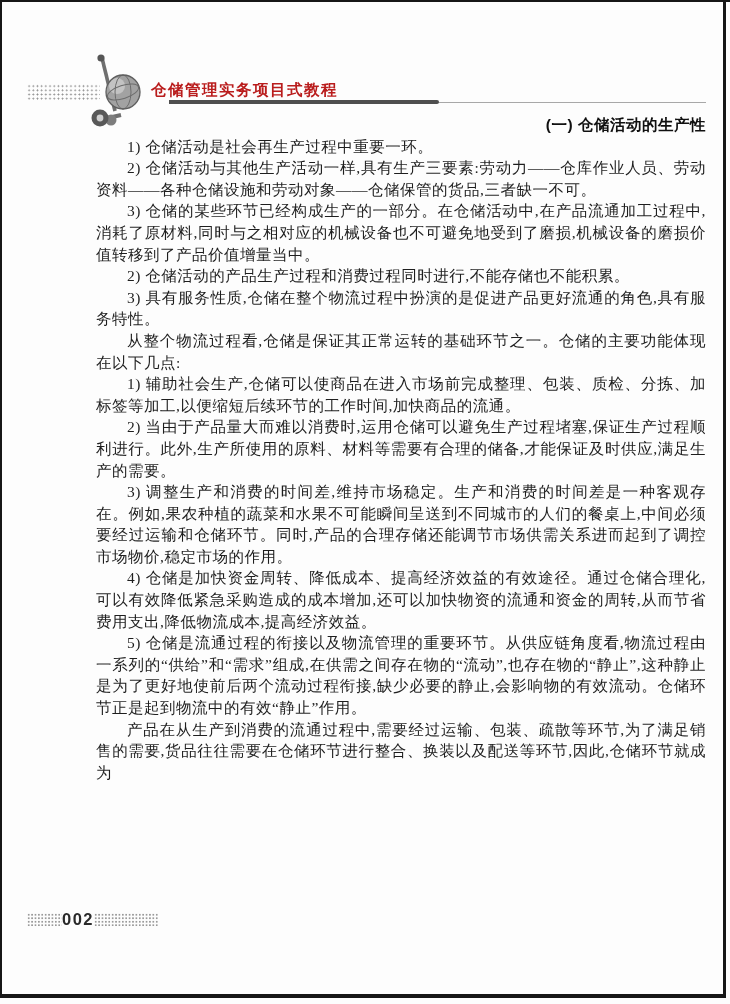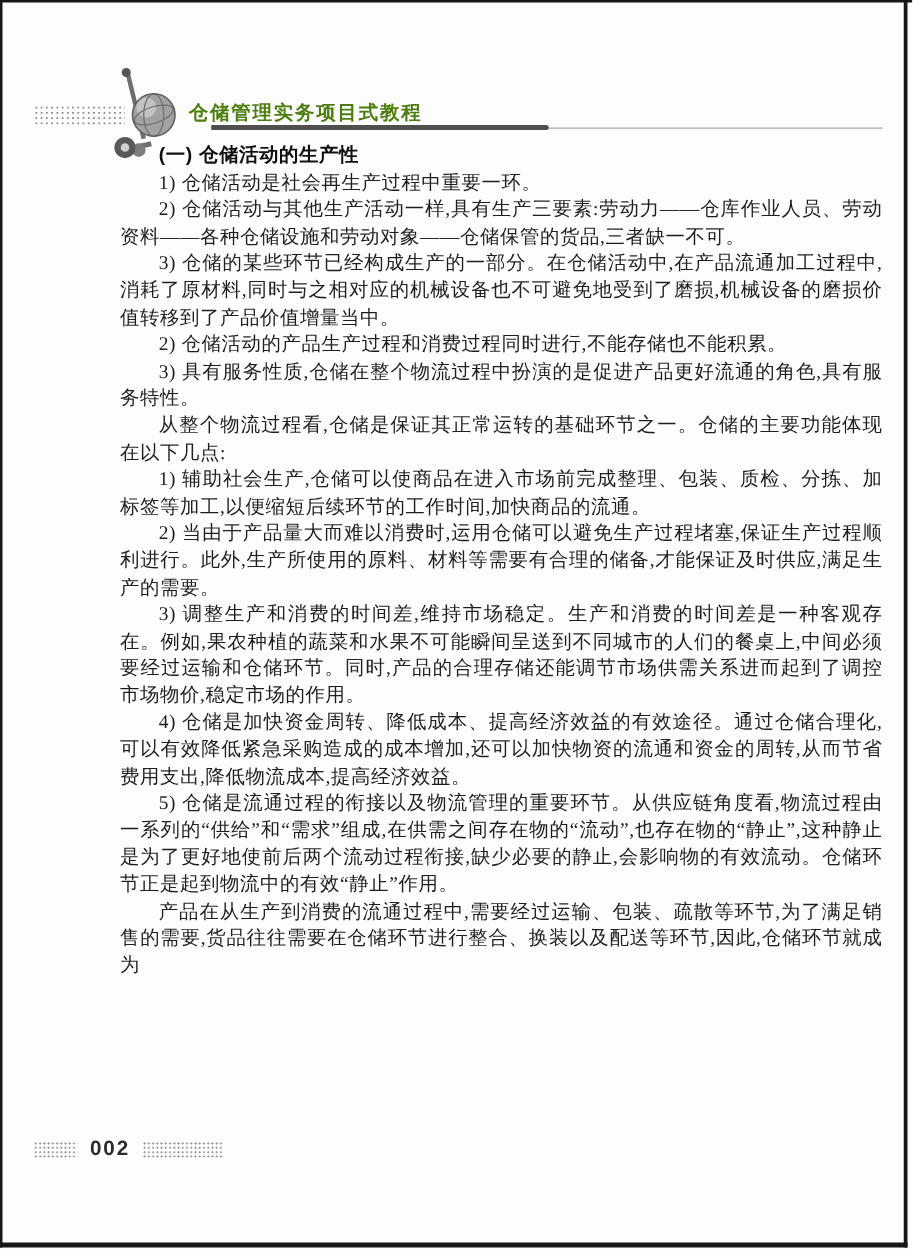--- a/index.html
+++ b/index.html
@@ -20,52 +20,52 @@
   
   .header-dots{
     position:absolute;left:27px;top:84px;width:73px;height:17px;
     background-image:radial-gradient(circle,#8c8c8c 0.8px,rgba(0,0,0,0) 0.9px);
     background-size:4.2px 4.2px;
   }
   .logo{position:absolute;left:86px;top:54px;width:62px;height:74px;}
   .header-title{
     position:absolute;left:151px;top:80px;
     font-family:"Liberation Sans","DejaVu Sans",sans-serif;
-    font-weight:bold;font-size:15.5px;letter-spacing:1.5px;color:#4d7c0f;
+    font-weight:bold;font-size:15.5px;letter-spacing:1.5px;color:#b91c1c;
     white-space:nowrap;
   }
   .title-rule{position:absolute;left:169px;right:24px;top:98px;height:6px;}
   .rule-thin{position:absolute;left:0;right:0;bottom:1px;height:1px;background:#a8a8a8;}
   .rule-thick{position:absolute;left:0;bottom:0;width:270px;height:4px;background:#4f4f4f;border-radius:0 2px 2px 0;}
 
   
   .content{
     position:absolute;left:96px;right:24px;top:114px;
     color:#1e1e1e;
   }
-  .content p{margin:0;}
+  .content p{margin:0;text-align:right;}
   p.body{
     font-size:15.5px;line-height:21.6px;letter-spacing:0.5px;
     text-align:justify;text-indent:2em;
   }
   p.h2{
     font-family:"Liberation Sans","DejaVu Sans",sans-serif;
     font-weight:bold;font-size:15.5px;line-height:21.6px;letter-spacing:0.5px;
     text-indent:2em;color:#101010;
   }
   p.h1{
     font-family:"Liberation Sans","DejaVu Sans",sans-serif;
     font-weight:bold;font-size:19px;line-height:26px;letter-spacing:2px;
     margin:12px 0 9px !important;text-indent:1.55em;color:#101010;
   }
 
   
   .footer{
     position:absolute;left:27px;top:911px;height:16px;
-    display:flex;align-items:center;gap:10px;
+    display:flex;align-items:center;gap:0;
   }
   .footer-dots{
     height:13px;
     background-image:radial-gradient(circle,#9a9a9a 0.7px,rgba(0,0,0,0) 0.85px);
     background-size:3.4px 3.5px;
   }
   .footer-dots-left{width:35px;}
   .footer-dots-right{width:64px;}
   .page-num{
     font-family:"Liberation Sans","DejaVu Sans",sans-serif;

